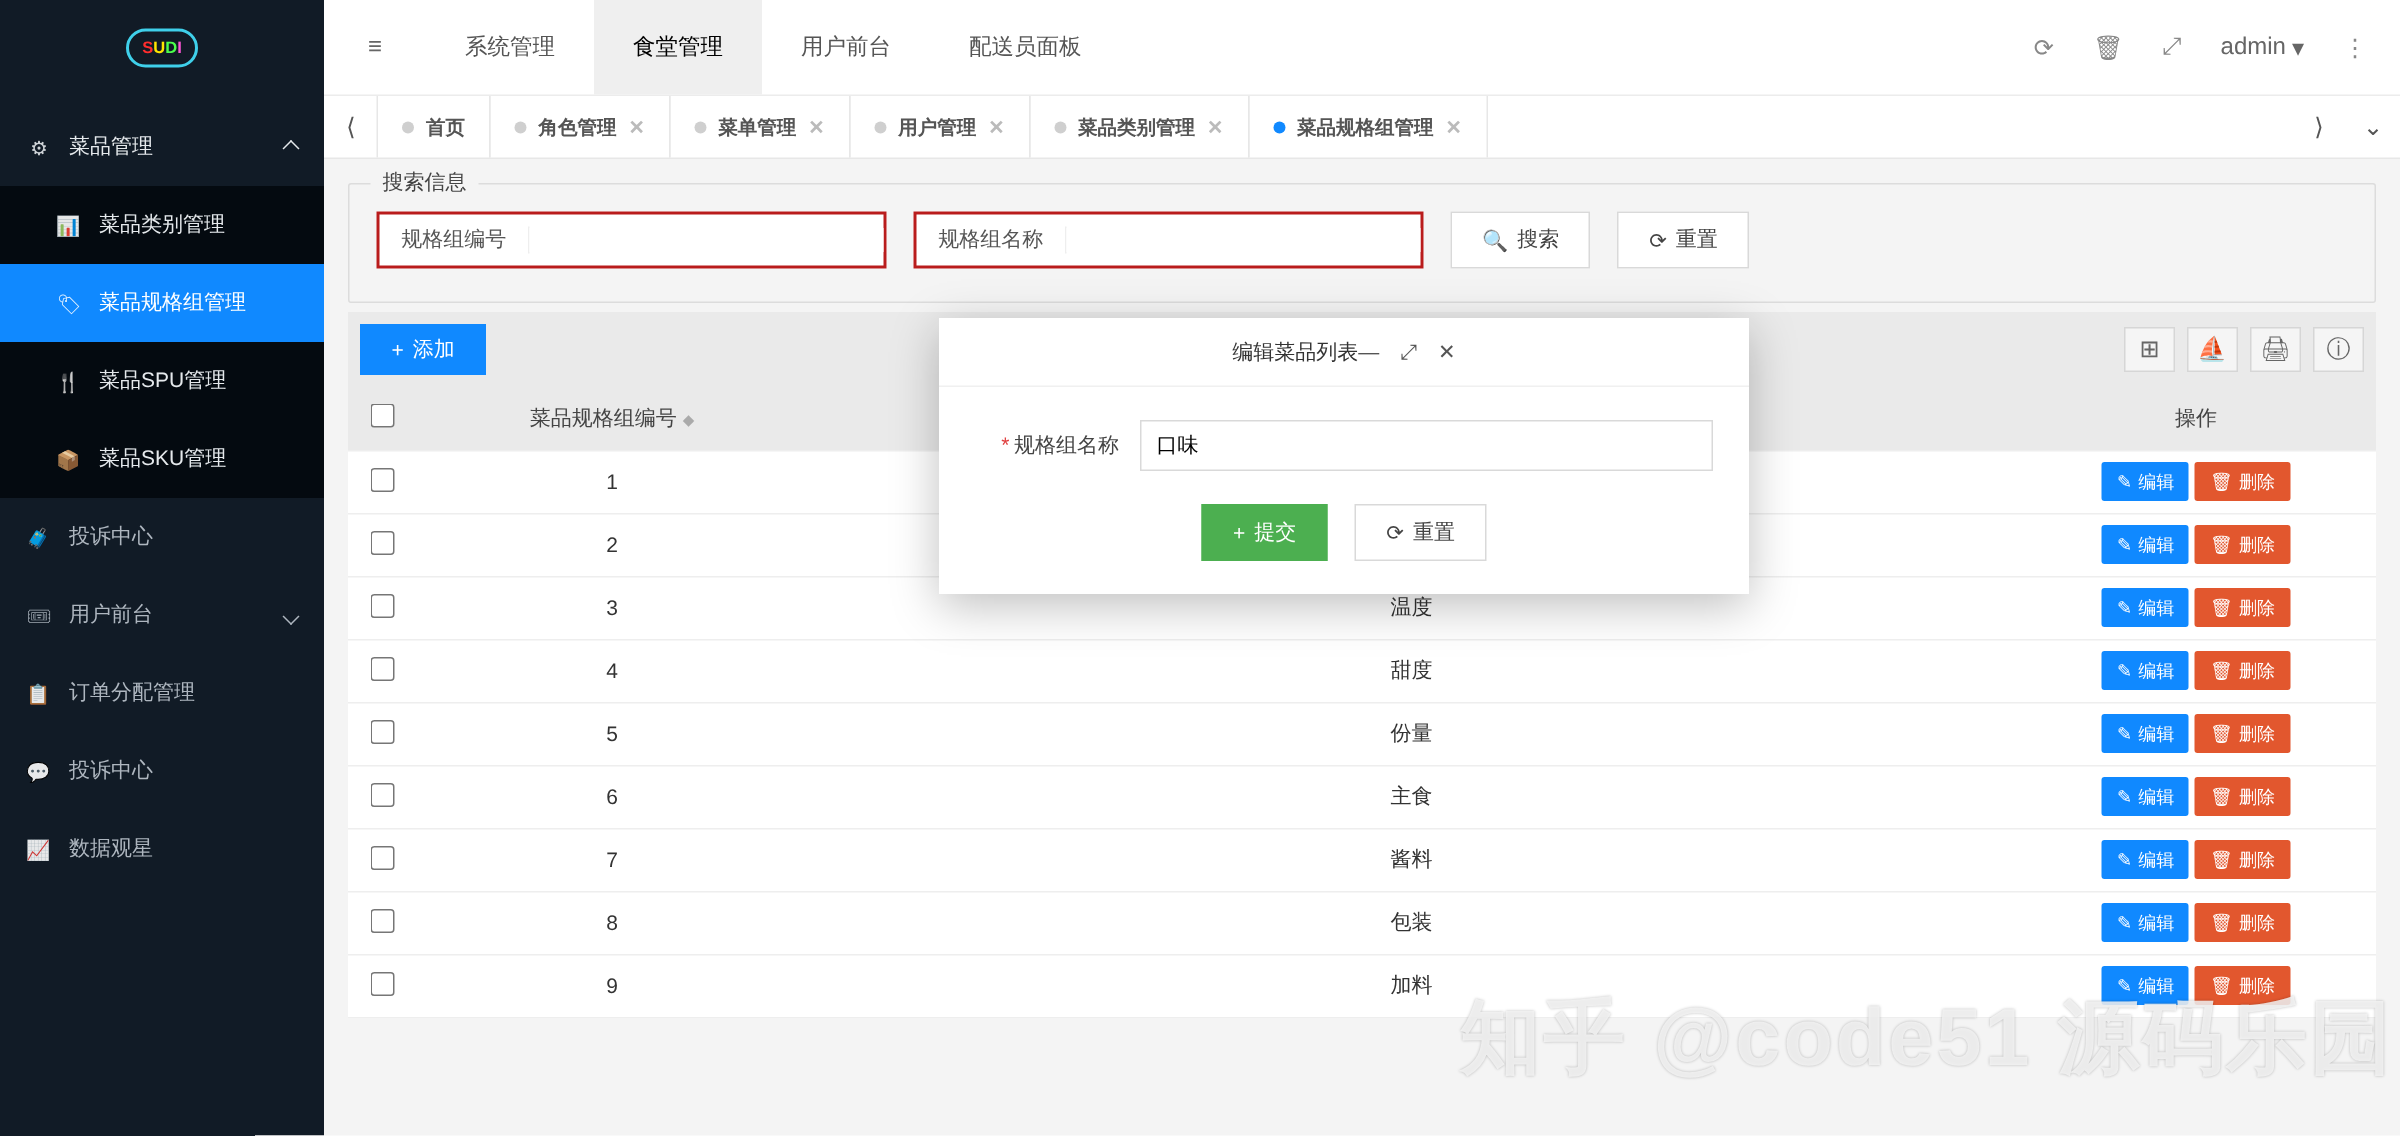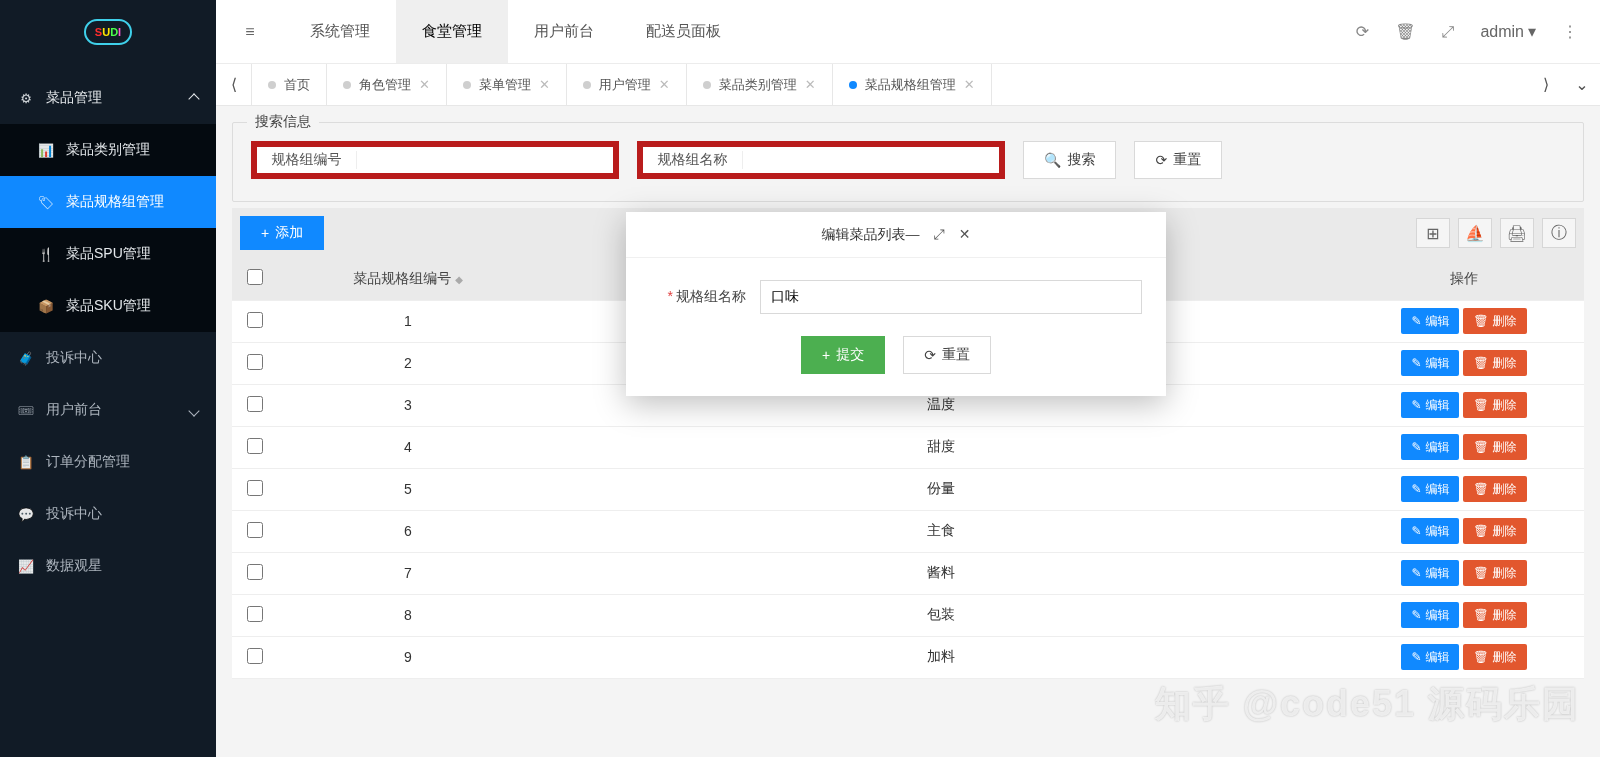--- a/index.html
+++ b/index.html
@@ -27,32 +27,32 @@
   .topnav { display:flex; height:100%; }
   .topnav-item { padding:0 26px; display:flex; align-items:center; color:#555; font-size:15px; cursor:pointer;}
   .topnav-item.active { background:#efefef; color:#000;}
   .topbar-spacer{flex:1;}
   .topbar-icons{display:flex; align-items:center; gap:26px; padding-right:22px; color:#888;}
   .topbar-icons .usr{display:flex;align-items:center;gap:4px;color:#666;}
   
   .tabsrow{height:42px; display:flex; align-items:center; border-bottom:1px solid #e7e7e7; position:relative;}
   .tabsrow .tabnav{width:36px;text-align:center;color:#555;}
   .tabs{display:flex;height:100%;}
-  .tab{display:flex;align-items:center;gap:8px;padding:0 16px;border-right:1px solid #e7e7e7;border-left:1px solid #e7e7e7;margin-left:-1px;font-size:13px;color:#555;cursor:pointer;}
+  .tab{display:flex;align-items:center;gap:8px;padding:0 16px;border-right:1px solid #e7e7e7;border-left:1px solid #e7e7e7;margin-left:-1px;font-size:13px;color:#555;cursor:pointer;font-weight:bold;}
   .tab .dot{width:8px;height:8px;border-radius:50%;background:#cfcfcf;}
   .tab.active .dot{background:#1089ff;}
   .tab .x{color:#bbb;font-size:13px;}
   .tabsrow .right{margin-left:auto;display:flex;}
   
   .content{flex:1;padding:16px;background:#f4f4f4;overflow:auto;}
   .panel{background:#f4f4f4;}
   .fieldset{border:1px solid #dcdcdc;border-radius:2px;padding:18px 18px 22px;margin-bottom:6px;position:relative;}
   .fieldset-legend{position:absolute;top:-10px;left:14px;background:#f4f4f4;padding:0 8px;color:#444;font-size:14px;}
   .search-row{display:flex;gap:18px;align-items:center;}
-  .inputbox{display:flex;align-items:center;border:6px solid #b91c1c;background:#fff;height:38px;width:368px;}
+  .inputbox{display:flex;align-items:center;border:2px solid #b91c1c;background:#fff;height:38px;width:340px;}
   .inputbox label{width:100px;text-align:center;color:#555;border-right:1px solid #eee;font-size:14px;}
   .inputbox input{flex:1;border:none;outline:none;padding:0 10px;font-size:14px;}
   .btn{height:38px;padding:0 20px;border:1px solid #d9d9d9;background:#fff;display:inline-flex;align-items:center;gap:6px;font-size:14px;color:#444;cursor:pointer;}
   .btn.primary{background:#1089ff;border-color:#1089ff;color:#fff;}
   .btn.success{background:#4caf50;border-color:#4caf50;color:#fff;}
   
   .tbl-toolbar{display:flex;align-items:center;justify-content:space-between;background:#eaeaea;padding:8px;}
   .icon-btns{display:flex;gap:8px;}
   .iconbtn{width:34px;height:30px;border:1px solid #d6d6d6;background:#f5f5f5;display:flex;align-items:center;justify-content:center;color:#666;cursor:pointer;}
   
@@ -72,21 +72,21 @@
   .modal{position:absolute;left:626px;top:212px;width:540px;background:#fff;box-shadow:0 8px 30px rgba(0,0,0,.25);}
   .modal-header{height:46px;display:flex;align-items:center;justify-content:center;padding:0 16px;border-bottom:1px solid #f0f0f0;font-size:14px;color:#333;}
   .modal-header .ops{display:flex;gap:14px;color:#555;}
   .modal-body{padding:22px 24px;}
   .form-row{display:flex;align-items:center;gap:14px;margin-bottom:22px;}
   .form-row label{width:96px;text-align:right;color:#444;font-size:14px;}
   .form-row label .req{color:#e04040;margin-right:3px;}
   .form-row input{flex:1;height:34px;border:1px solid #d9d9d9;padding:0 10px;font-size:14px;outline:none;}
   .modal-actions{display:flex;justify-content:center;gap:18px;}
   
-  .watermark{position:absolute;right:20px;bottom:28px;font-size:36px;font-weight:700;color:rgba(245,245,245,.85);text-shadow:0 0 2px rgba(0,0,0,.25);pointer-events:none;letter-spacing:2px;}
+  .watermark{position:absolute;right:4px;bottom:28px;font-size:54px;font-weight:700;color:rgba(245,245,245,.85);text-shadow:0 0 2px rgba(0,0,0,.25);pointer-events:none;letter-spacing:2px;}
 </style>
 </head>
 <body>
 
 <div class="app">
 
   <aside class="sidebar">
     <div class="logo">
       <div class="logo-badge">
         <span>S</span>

